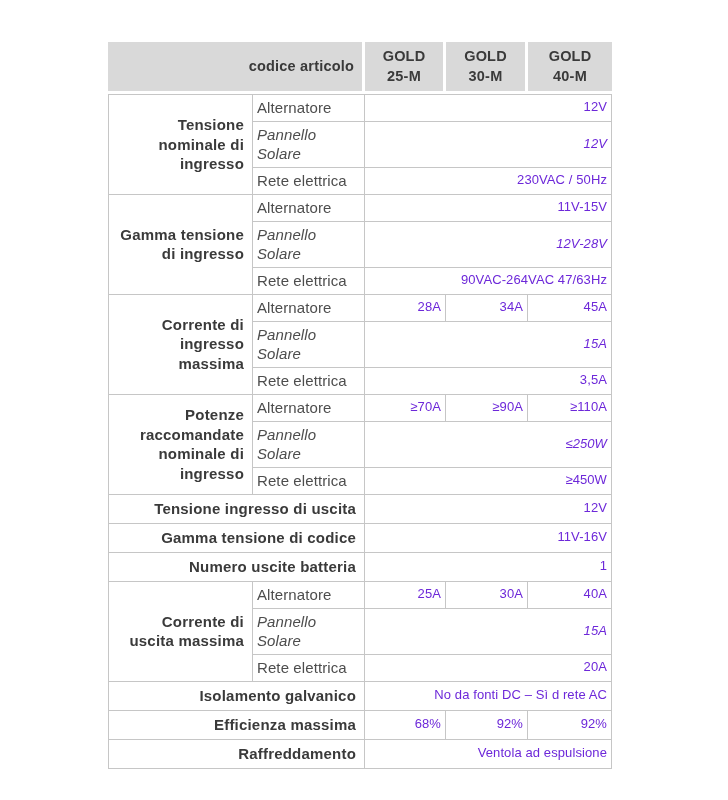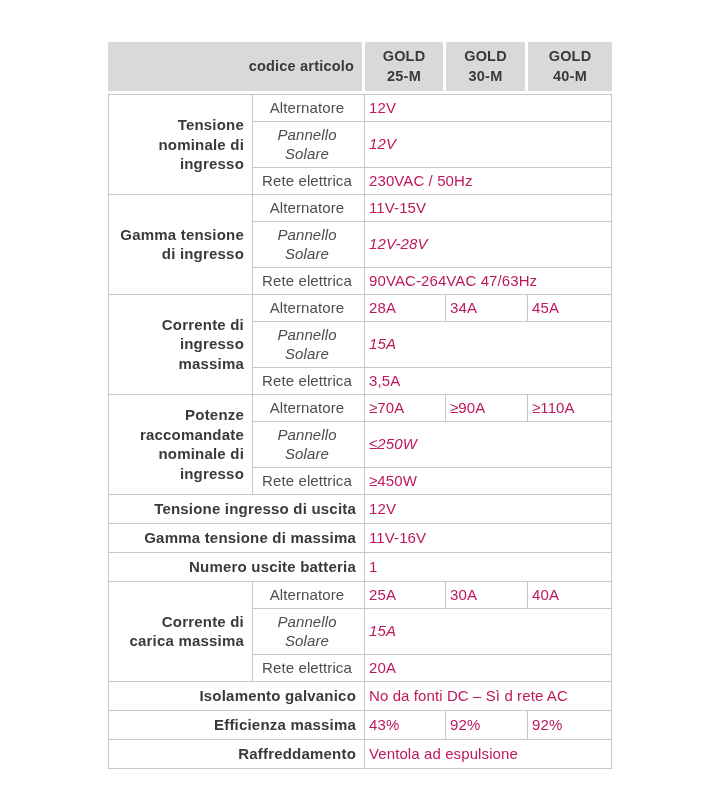--- a/index.html
+++ b/index.html
@@ -64,28 +64,28 @@
     font-weight: 700;
     font-size: 15px;
     color: #3a3a3a;
     text-align: right;
     padding: 3px 8px 3px 6px;
     letter-spacing: 0.2px;
   }
   td.sub {
     font-size: 15px;
     color: #4d4d4d;
-    text-align: center;
+    text-align: left;
     padding: 3px 7px 3px 4px;
     letter-spacing: 0.1px;
   }
   td.val {
-    font-size: 15px;
-    color: #be185d;
-    text-align: left;
+    font-size: 13px;
+    color: #6d28d9;
+    text-align: right;
     padding: 3px 4px;
     letter-spacing: 0.1px;
   }
   tr.single { height: 27px; }
   tr.double { height: 46px; font-style: italic; }
   tr.wide   { height: 29px; }
   tr.head   { height: 46px; }
 </style>
 </head>
 <body>
@@ -169,51 +169,51 @@
     <tr class="single">
       <td class="sub">Rete elettrica</td>
       <td class="val" colspan="3">≥450W</td>
     </tr>
 
     <tr class="wide">
       <td class="lbl" colspan="2">Tensione ingresso di uscita</td>
       <td class="val" colspan="3">12V</td>
     </tr>
     <tr class="wide">
-      <td class="lbl" colspan="2">Gamma tensione di massima</td>
+      <td class="lbl" colspan="2">Gamma tensione di codice</td>
       <td class="val" colspan="3">11V-16V</td>
     </tr>
     <tr class="wide">
       <td class="lbl" colspan="2">Numero uscite batteria</td>
       <td class="val" colspan="3">1</td>
     </tr>
 
     <tr class="single">
-      <td class="grp" rowspan="3">Corrente di carica massima</td>
+      <td class="grp" rowspan="3">Corrente di uscita massima</td>
       <td class="sub">Alternatore</td>
       <td class="val">25A</td>
       <td class="val">30A</td>
       <td class="val">40A</td>
     </tr>
     <tr class="double">
       <td class="sub">Pannello Solare</td>
       <td class="val" colspan="3">15A</td>
     </tr>
     <tr class="single">
       <td class="sub">Rete elettrica</td>
       <td class="val" colspan="3">20A</td>
     </tr>
 
     <tr class="wide">
       <td class="lbl" colspan="2">Isolamento galvanico</td>
       <td class="val" colspan="3">No da fonti DC – Sì d rete AC</td>
     </tr>
     <tr class="wide">
       <td class="lbl" colspan="2">Efficienza massima</td>
-      <td class="val">43%</td>
+      <td class="val">68%</td>
       <td class="val">92%</td>
       <td class="val">92%</td>
     </tr>
     <tr class="wide">
       <td class="lbl" colspan="2">Raffreddamento</td>
       <td class="val" colspan="3">Ventola ad espulsione</td>
     </tr>
   </tbody>
     </table>
 </div>

